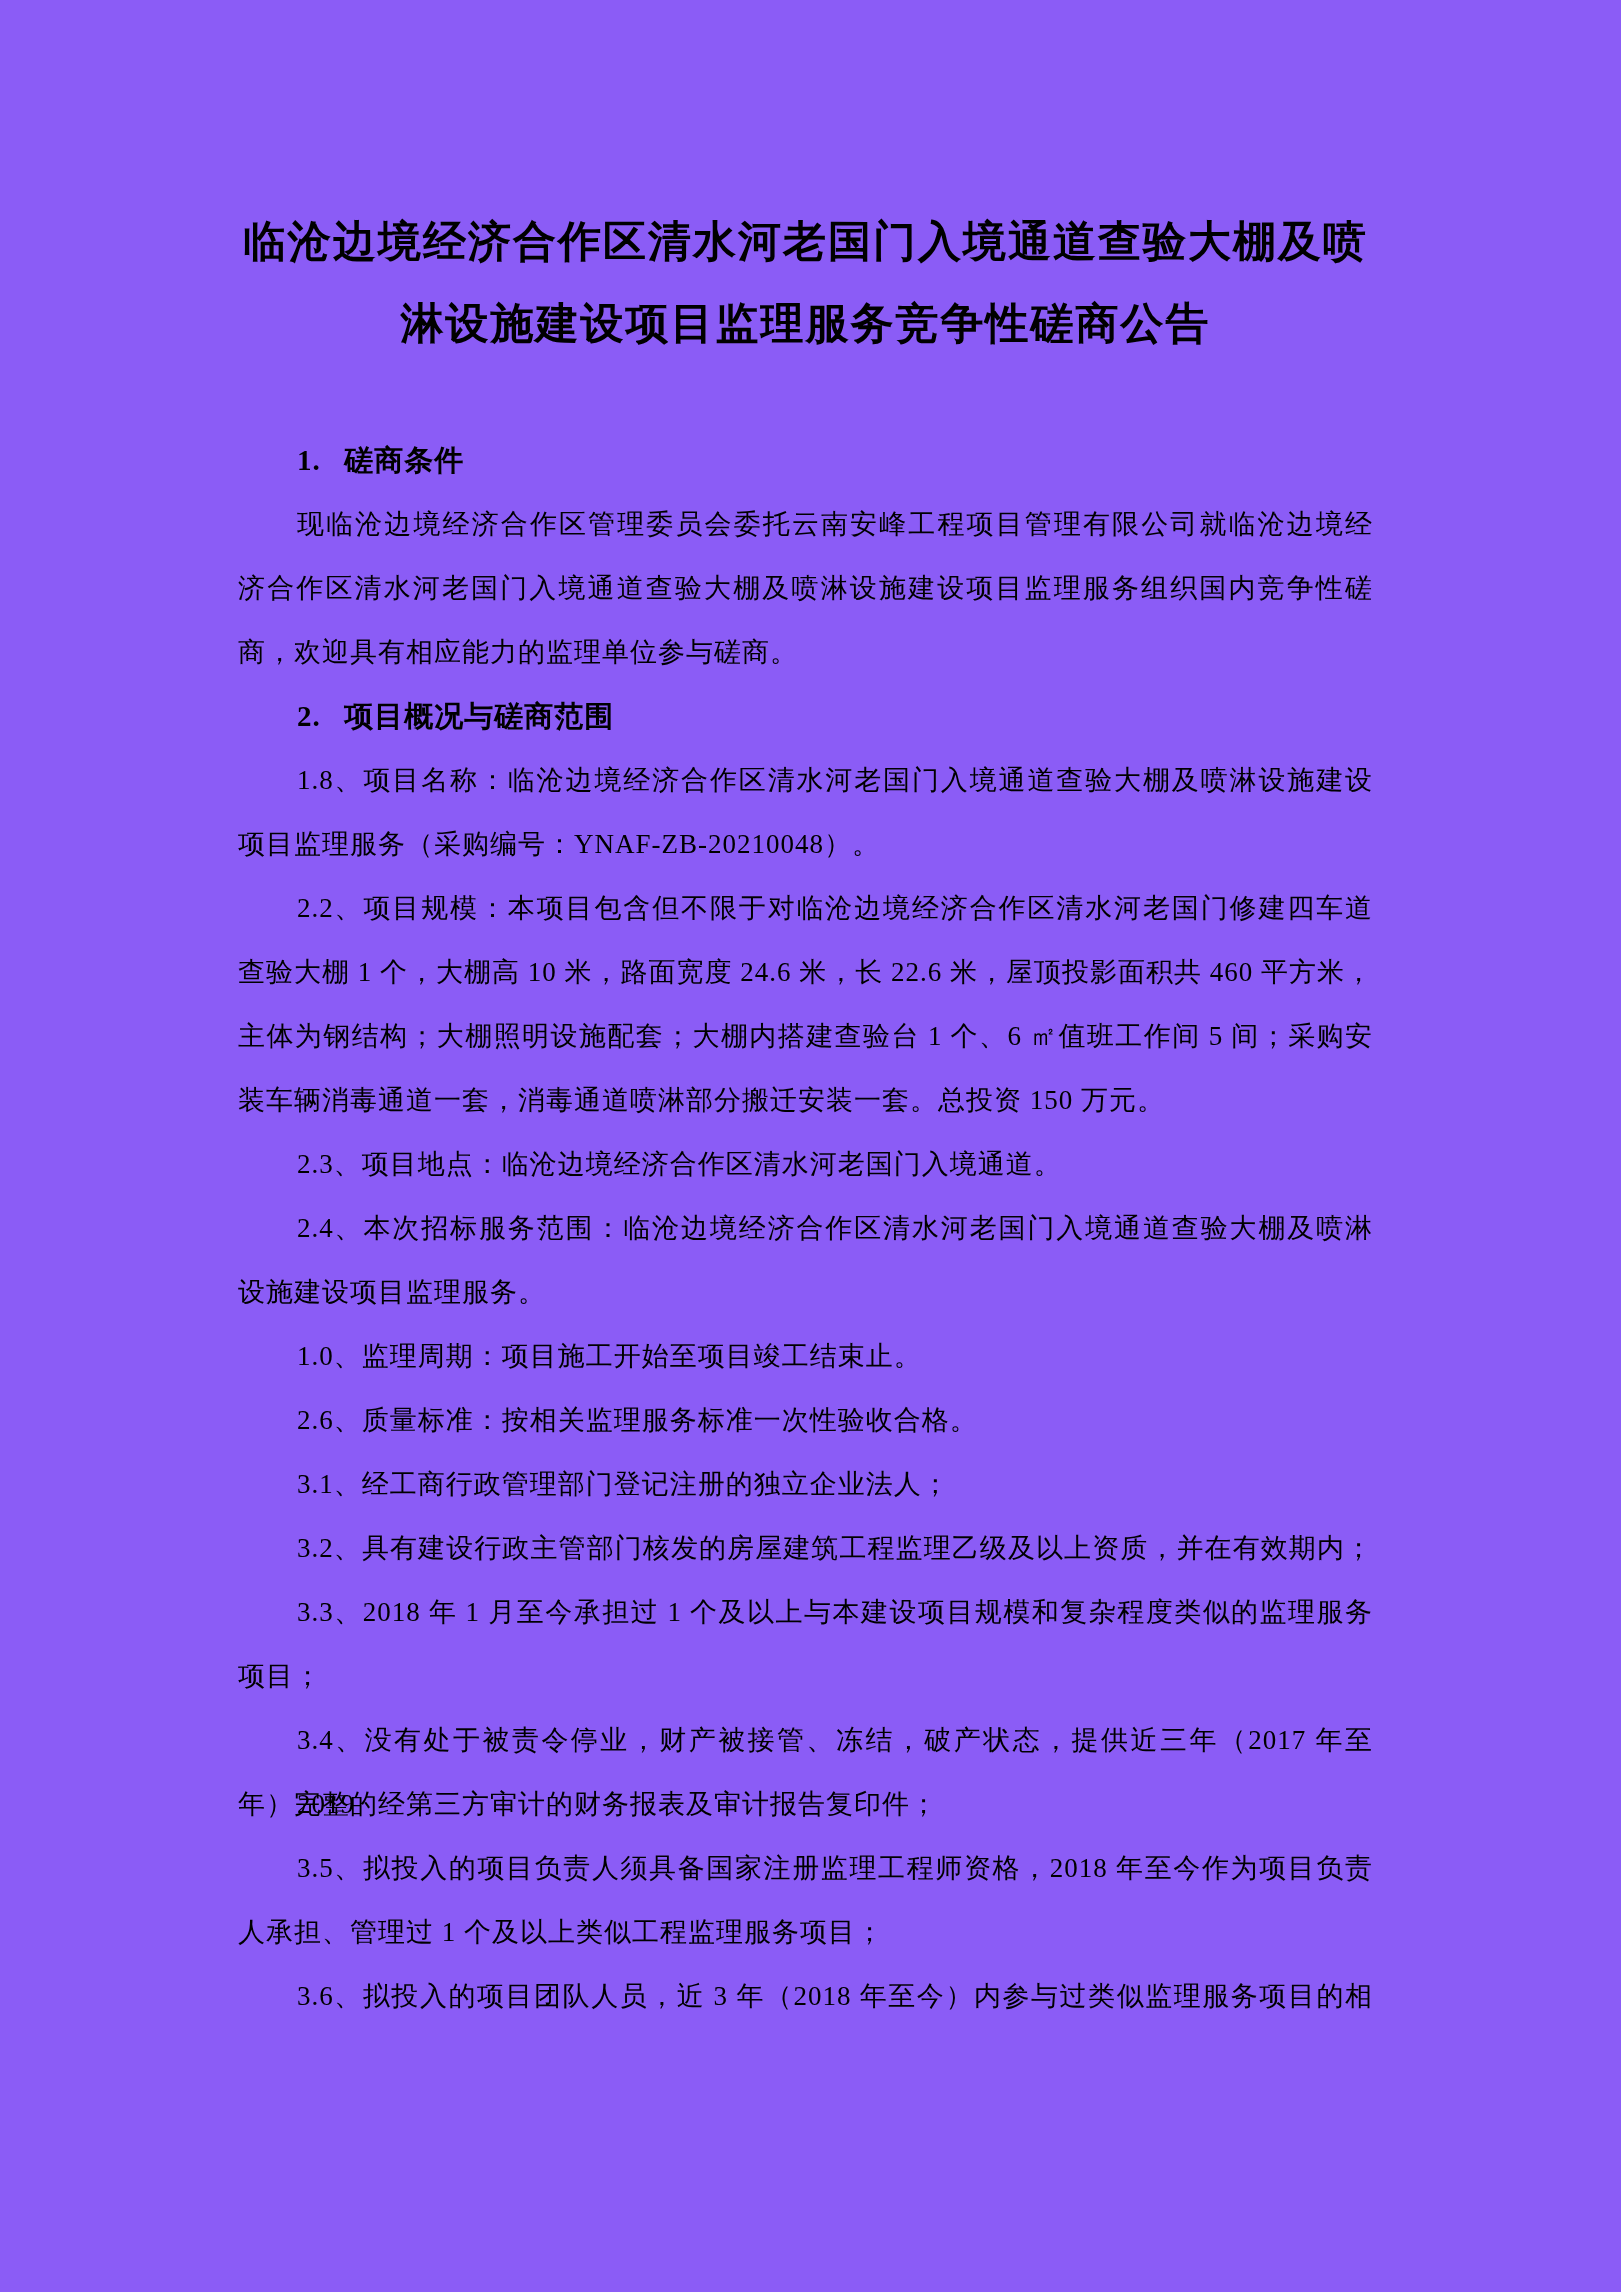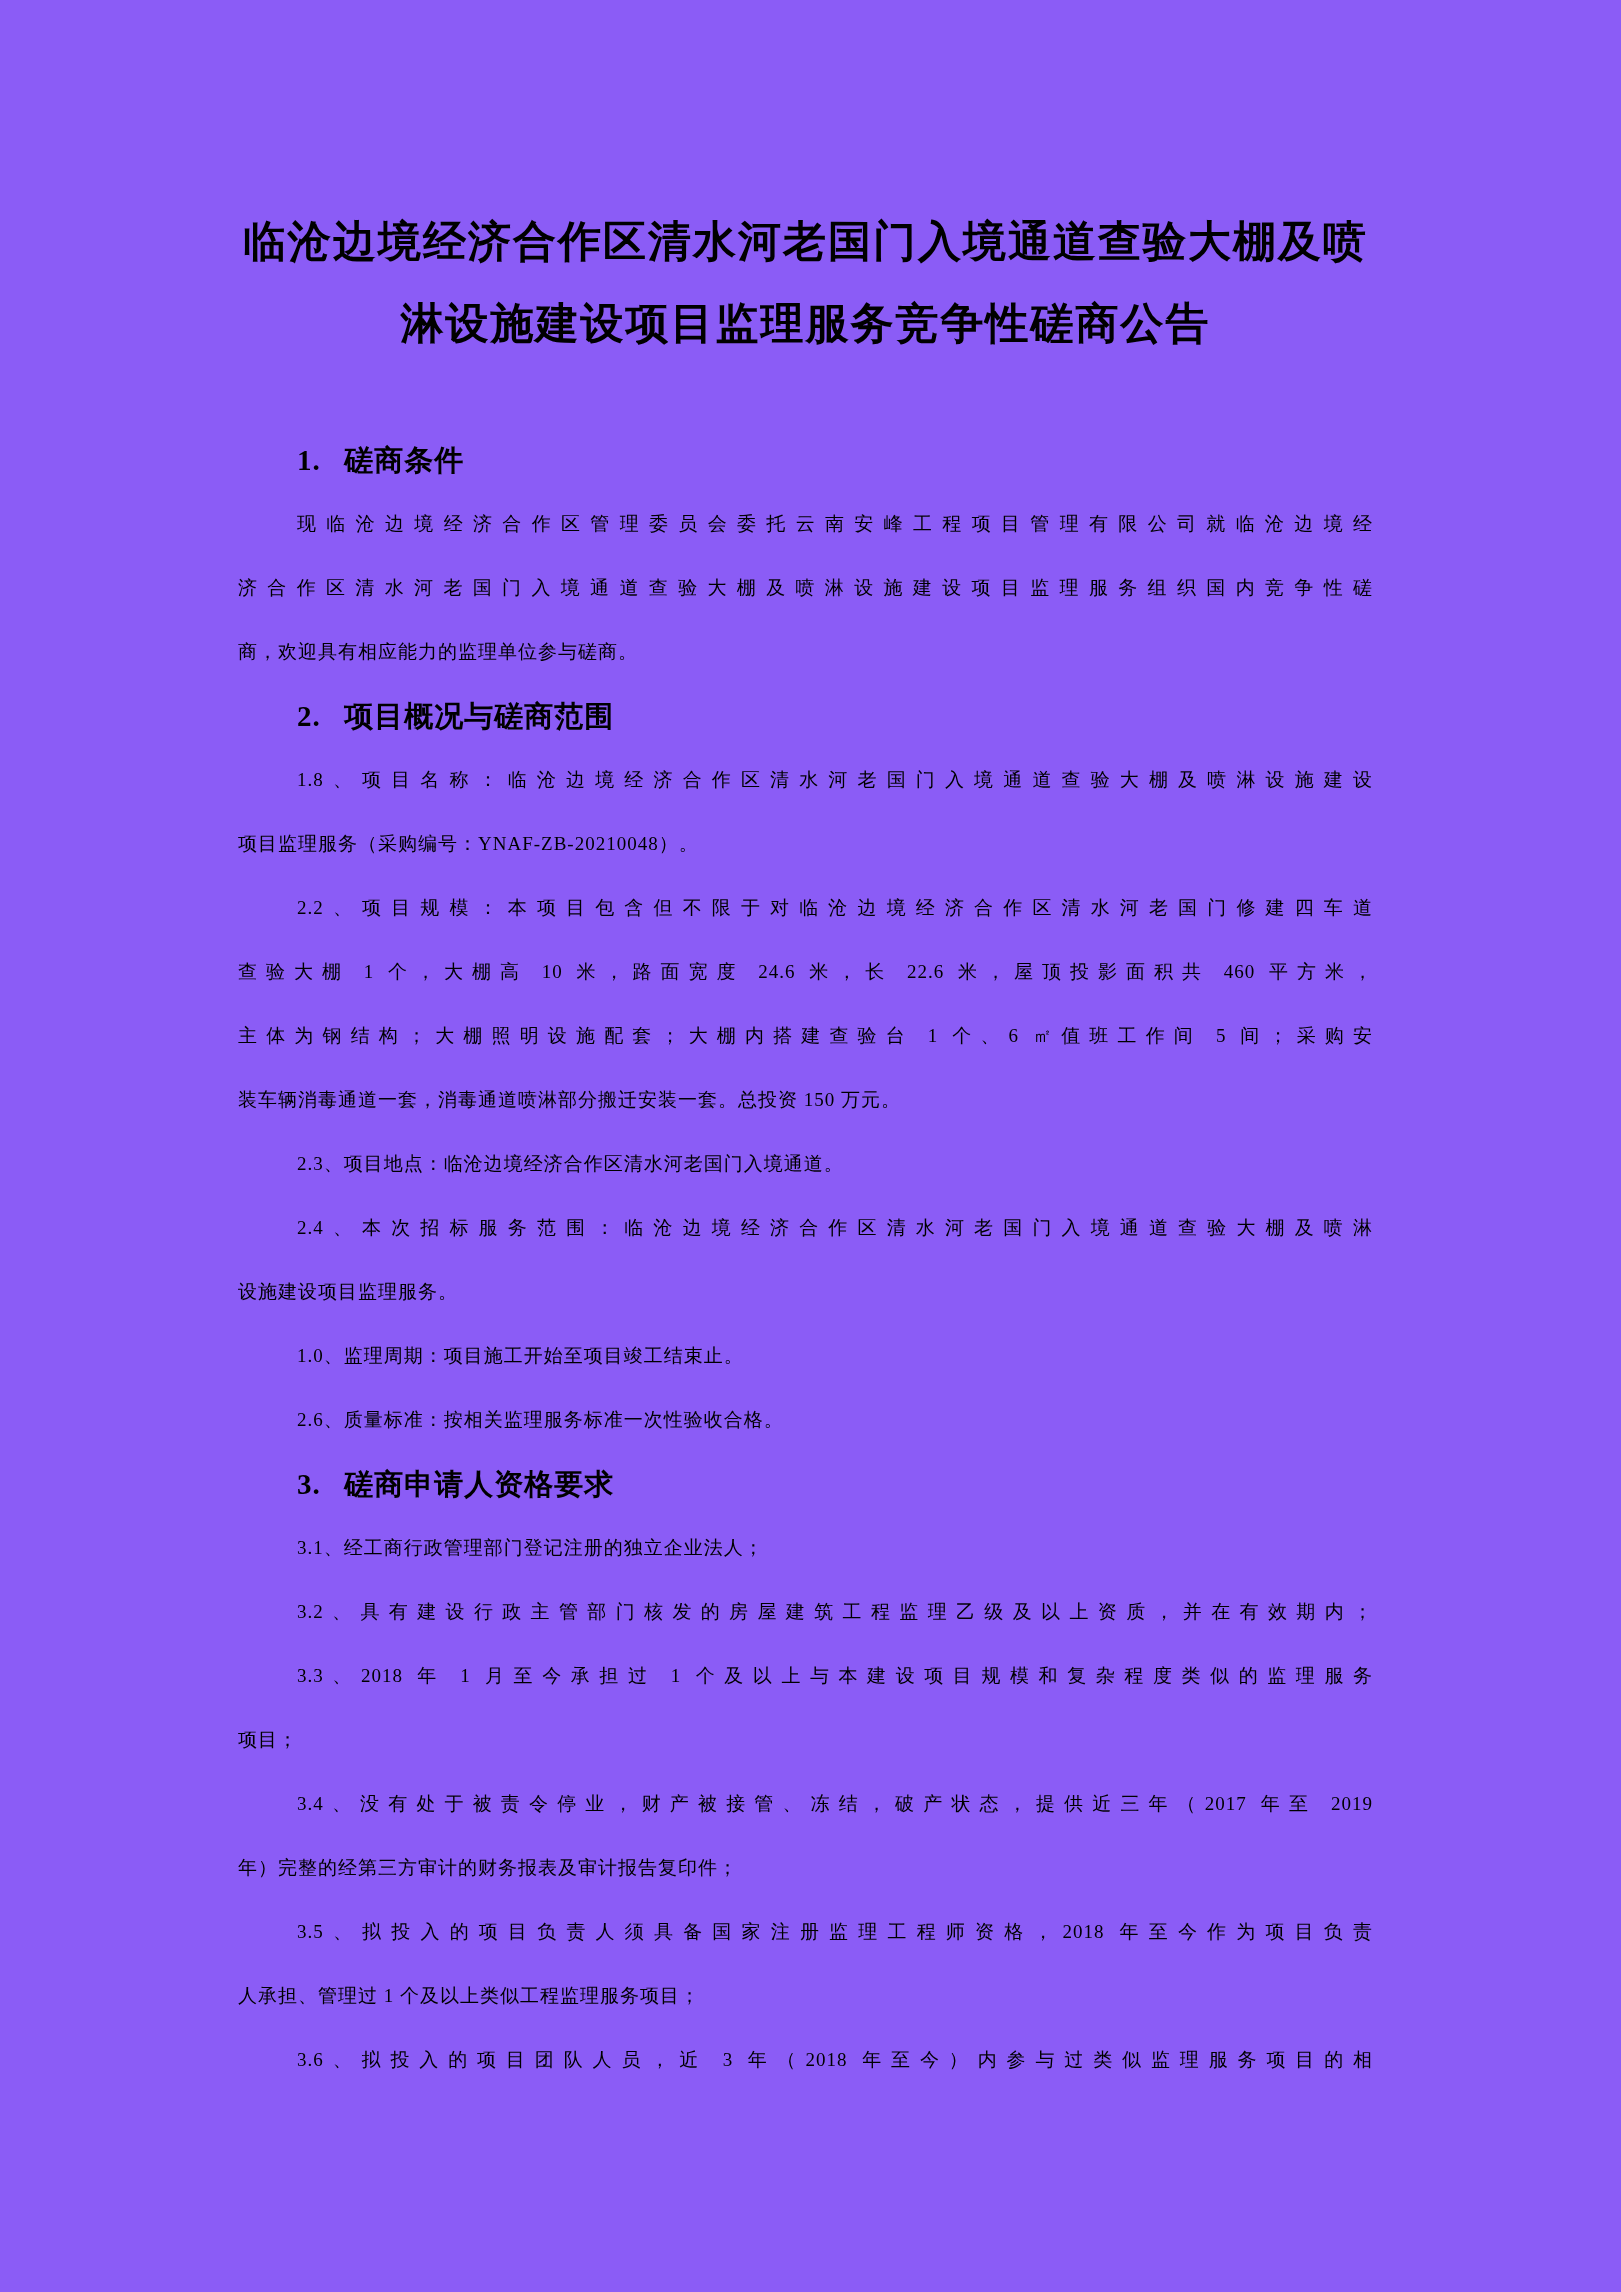--- a/index.html
+++ b/index.html
@@ -25,21 +25,21 @@
   }
   .content {
     position: absolute;
     top: 428px;
     left: 238px;
     width: 1135px;
   }
   .line {
     height: 64px;
     line-height: 64px;
-    font-size: 19px;
+    font-size: 27px;
     letter-spacing: 1px;
     white-space: normal;
   }
   .line.fill {
     text-align: justify;
     text-align-last: justify;
   }
   .line.indent { padding-left: 59px; }
   .line.heading {
     font-weight: bold;
@@ -66,21 +66,20 @@
       <div class="line">项目监理服务（采购编号：YNAF-ZB-20210048）。</div>
       <div class="line fill indent">2.2、项目规模：本项目包含但不限于对临沧边境经济合作区清水河老国门修建四车道</div>
       <div class="line fill">查验大棚 1 个，大棚高 10 米，路面宽度 24.6 米，长 22.6 米，屋顶投影面积共 460 平方米，</div>
       <div class="line fill">主体为钢结构；大棚照明设施配套；大棚内搭建查验台 1 个、6 ㎡值班工作间 5 间；采购安</div>
       <div class="line">装车辆消毒通道一套，消毒通道喷淋部分搬迁安装一套。总投资 150 万元。</div>
       <div class="line indent">2.3、项目地点：临沧边境经济合作区清水河老国门入境通道。</div>
       <div class="line fill indent">2.4、本次招标服务范围：临沧边境经济合作区清水河老国门入境通道查验大棚及喷淋</div>
       <div class="line">设施建设项目监理服务。</div>
       <div class="line indent">1.0、监理周期：项目施工开始至项目竣工结束止。</div>
       <div class="line indent">2.6、质量标准：按相关监理服务标准一次性验收合格。</div>
-      <div class="line heading indent"><span class="hnum">3.</span><span class="htext">磋商申请人资格要求</span></div>
       <div class="line indent">3.1、经工商行政管理部门登记注册的独立企业法人；</div>
       <div class="line fill indent">3.2、具有建设行政主管部门核发的房屋建筑工程监理乙级及以上资质，并在有效期内；</div>
       <div class="line fill indent">3.3、2018 年 1 月至今承担过 1 个及以上与本建设项目规模和复杂程度类似的监理服务</div>
       <div class="line">项目；</div>
       <div class="line fill indent">3.4、没有处于被责令停业，财产被接管、冻结，破产状态，提供近三年（2017 年至 2019</div>
       <div class="line">年）完整的经第三方审计的财务报表及审计报告复印件；</div>
       <div class="line fill indent">3.5、拟投入的项目负责人须具备国家注册监理工程师资格，2018 年至今作为项目负责</div>
       <div class="line">人承担、管理过 1 个及以上类似工程监理服务项目；</div>
       <div class="line fill indent">3.6、拟投入的项目团队人员，近 3 年（2018 年至今）内参与过类似监理服务项目的相</div>
     </div>

